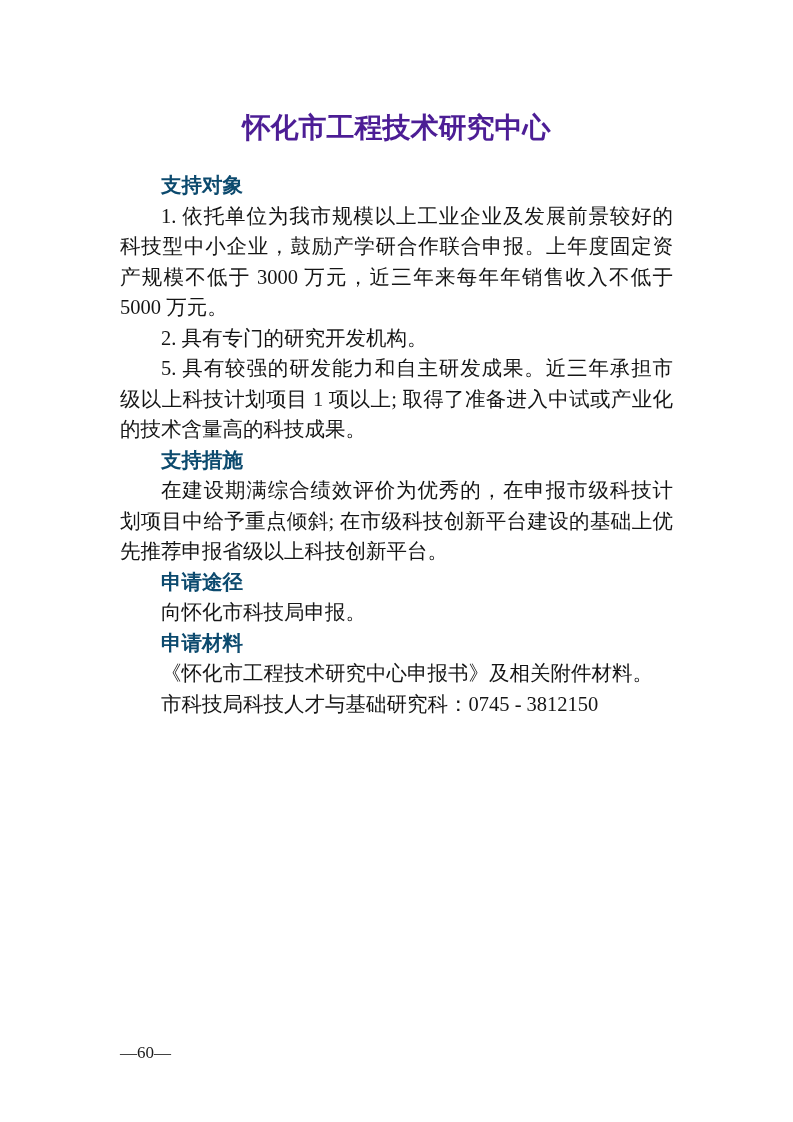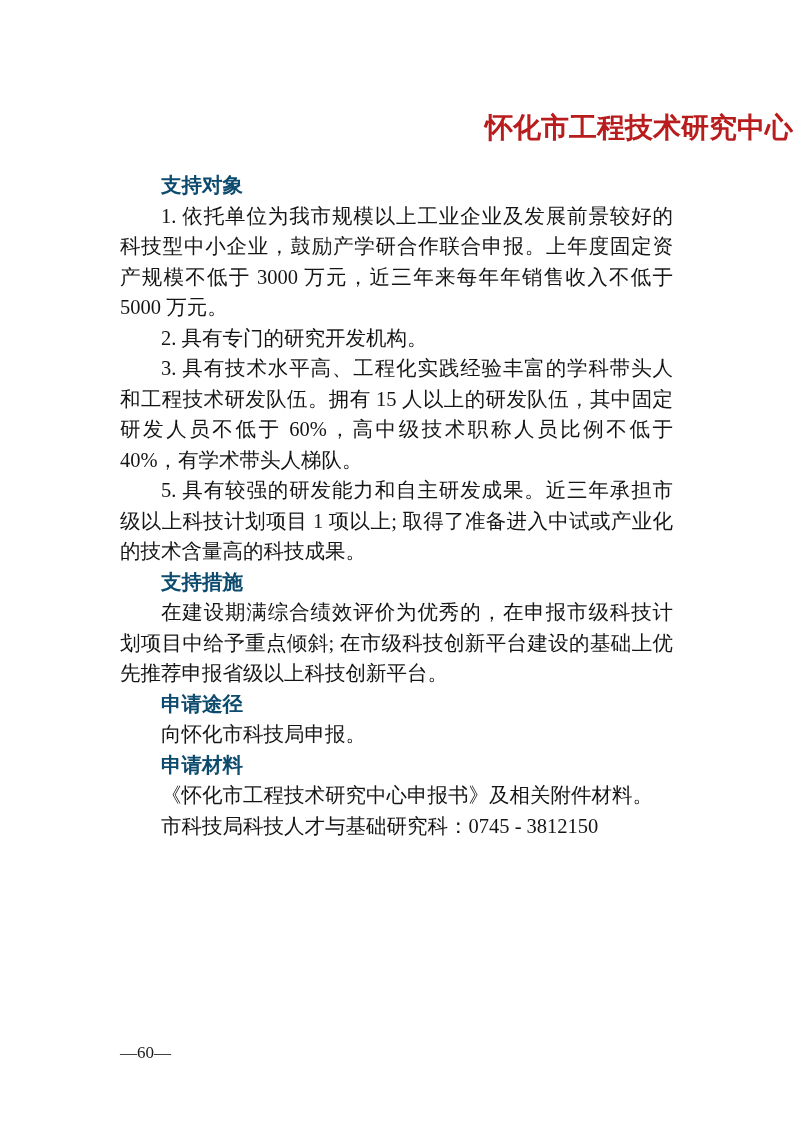--- a/index.html
+++ b/index.html
@@ -10,27 +10,27 @@
   .page {
     position: relative;
     width: 793px;
     height: 1122px;
     background: #ffffff;
     overflow: hidden;
     color: #111111;
   }
   .doc-title {
     margin: 110px 0 0 0;
-    text-align: right;
+    text-align: center;
     font-family: "Liberation Serif", "DejaVu Serif", serif;
     font-size: 28px;
     line-height: 36px;
     font-weight: bold;
     letter-spacing: 0px;
-    color: #b91c1c;
+    color: #4c1d95;
   }
   .content {
     width: 553px;
     margin: 24px 120px 0 120px;
   }
   .section-heading {
     margin: 0;
     font-family: "DejaVu Sans", "Liberation Sans", sans-serif;
     font-size: 20.5px;
     line-height: 30.5px;
@@ -64,21 +64,20 @@
 
 <div class="page">
 
   <h1 class="doc-title">怀化市工程技术研究中心</h1>
 
   <div class="content">
 
     <h2 class="section-heading">支持对象</h2>
     <p class="body-par">1. 依托单位为我市规模以上工业企业及发展前景较好的科技型中小企业，鼓励产学研合作联合申报。上年度固定资产规模不低于 3000 万元，近三年来每年年销售收入不低于 5000 万元。</p>
     <p class="body-par">2. 具有专门的研究开发机构。</p>
-    <p class="body-par">3. 具有技术水平高、工程化实践经验丰富的学科带头人和工程技术研发队伍。拥有 15 人以上的研发队伍，其中固定研发人员不低于 60%，高中级技术职称人员比例不低于 40%，有学术带头人梯队。</p>
     <p class="body-par">5. 具有较强的研发能力和自主研发成果。近三年承担市级以上科技计划项目 1 项以上; 取得了准备进入中试或产业化的技术含量高的科技成果。</p>
 
     <h2 class="section-heading">支持措施</h2>
     <p class="body-par">在建设期满综合绩效评价为优秀的，在申报市级科技计划项目中给予重点倾斜; 在市级科技创新平台建设的基础上优先推荐申报省级以上科技创新平台。</p>
 
     <h2 class="section-heading">申请途径</h2>
     <p class="body-par">向怀化市科技局申报。</p>
 
     <h2 class="section-heading">申请材料</h2>
     <p class="body-par">《怀化市工程技术研究中心申报书》及相关附件材料。</p>

